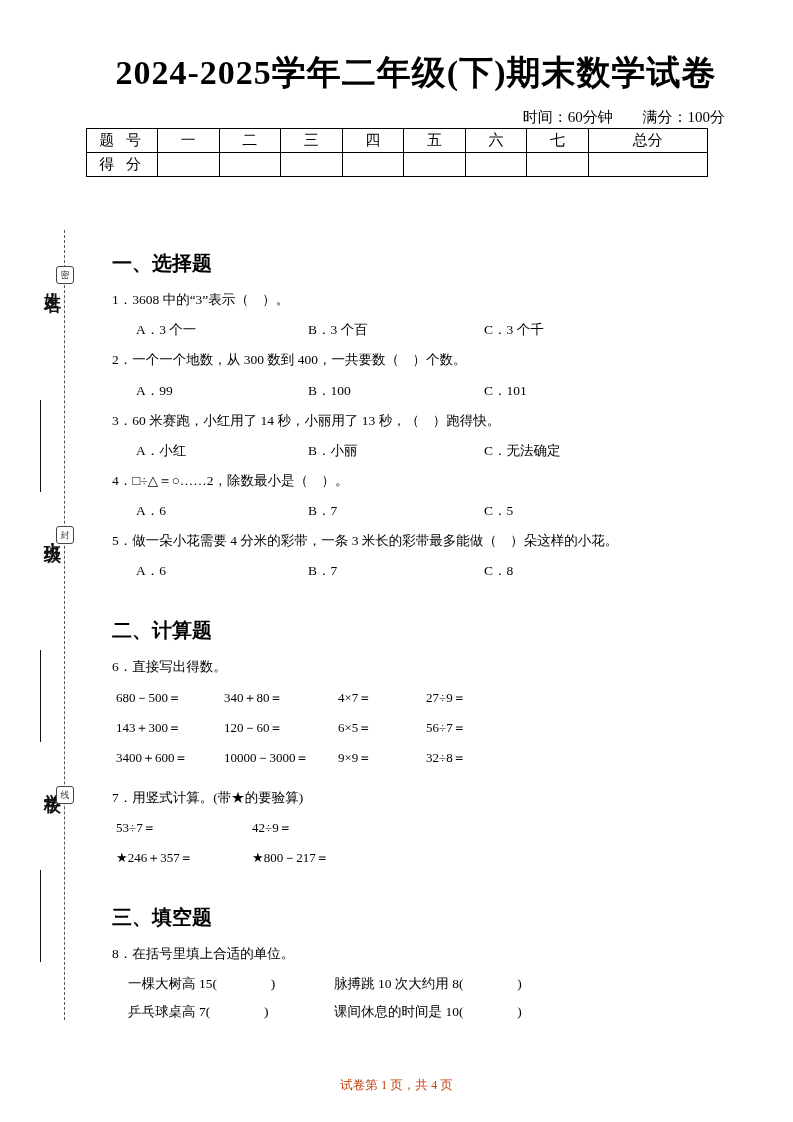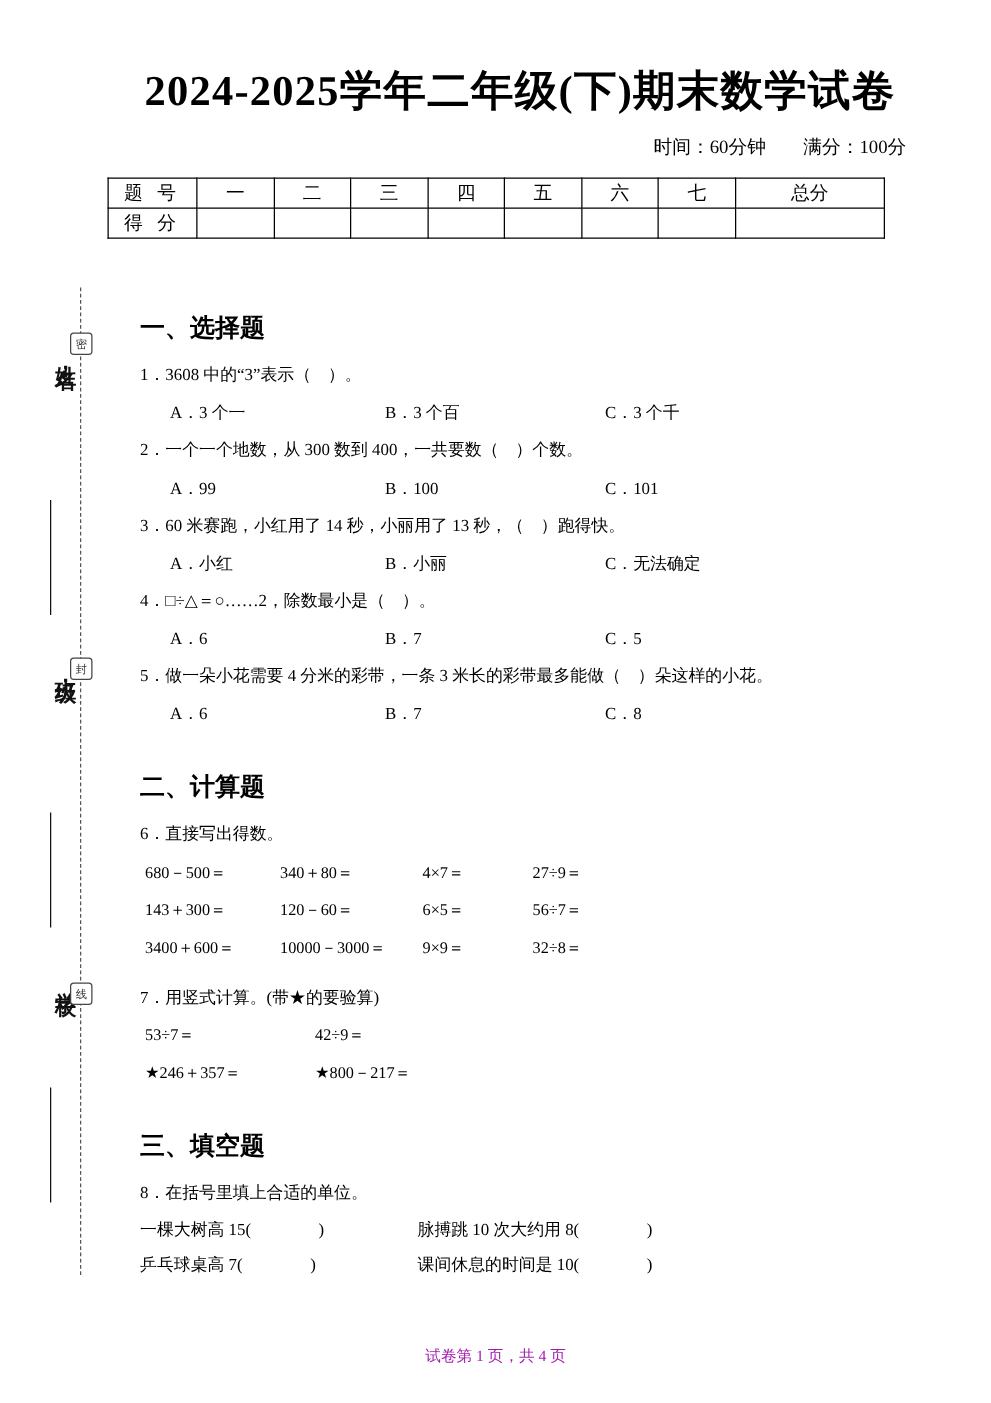--- a/index.html
+++ b/index.html
@@ -88,21 +88,21 @@
     right: 68px;
     top: 108px;
     font-size: 15px;
   }
   .meta span { margin-left: 26px; }
 
   
   .score-table {
     position: absolute;
     left: 86px;
-    top: 142px;
+    top: 128px;
     width: 622px;
     border-collapse: collapse;
     font-size: 15px;
   }
   .score-table td {
     border: 1px solid #000;
     height: 23px;
     text-align: center;
     vertical-align: middle;
     padding: 0;
@@ -172,31 +172,31 @@
   .calc-row2 span { position: absolute; }
   .calc-row2 span:nth-child(1) { left: 4px; }
   .calc-row2 span:nth-child(2) { left: 140px; }
 
   .fill-row {
     position: relative;
     height: 28px;
     font-size: 13.5px;
   }
   .fill-row span { position: absolute; }
-  .fill-row span:nth-child(1) { left: 0; text-align: right; }
+  .fill-row span:nth-child(1) { left: 16px; text-align: right; }
   .fill-row span:nth-child(2) { left: 222px; }
 
   .footer {
     position: absolute;
     left: 0;
     right: 0;
     bottom: 28px;
     text-align: center;
     font-size: 12.5px;
-    color: #a21caf;
+    color: #c2410c;
   }
 </style>
 </head>
 <body>
 
 <div class="page">
 
   <div class="title">2024-2025学年二年级(下)期末数学试卷</div>
 
   <div class="meta">

